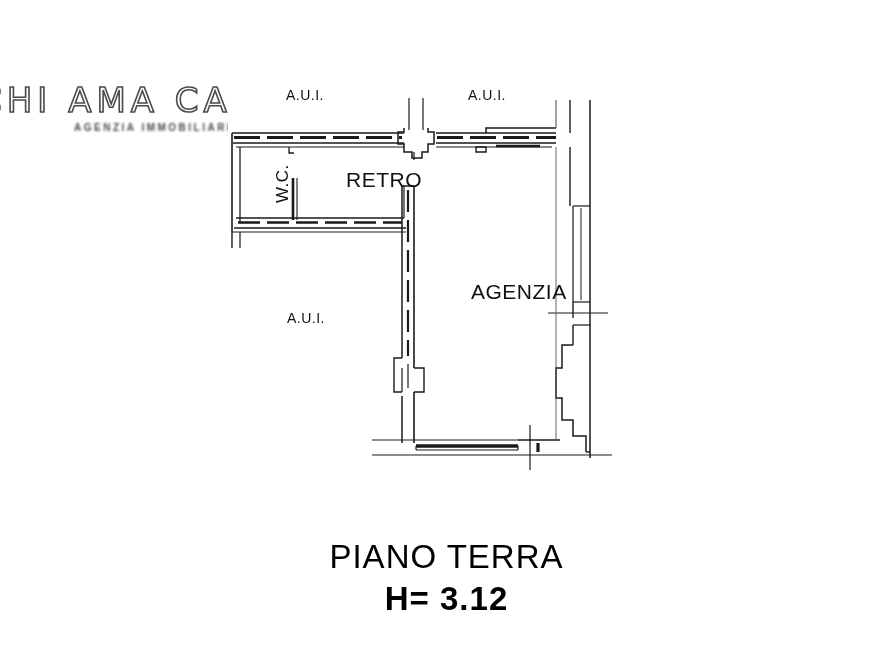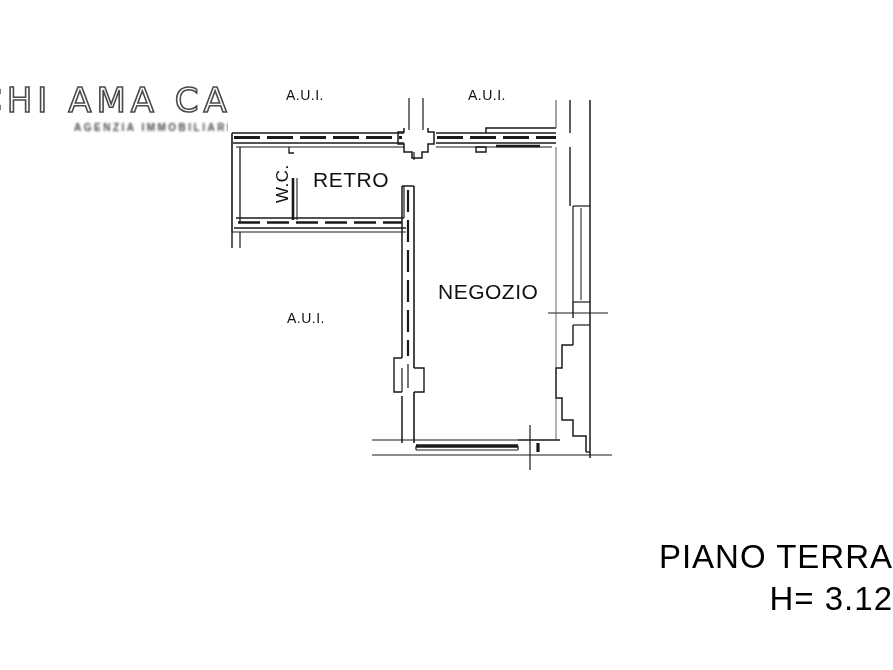--- a/index.html
+++ b/index.html
@@ -29,36 +29,36 @@
     display: block;
   }
   
   .lbl {
     position: absolute;
     white-space: nowrap;
     color: #111111;
     font-family: "Liberation Sans", sans-serif;
     line-height: 1;
   }
-  .room-label { font-size: 21px; letter-spacing: 0.5px; }
+  .room-label { font-size: 21px; letter-spacing: 0.5px; margin-left: 33px; }
   .aui-label  { font-size: 14px; letter-spacing: 0.5px; }
   .wc-label {
     font-size: 17px;
     letter-spacing: 0.5px;
     transform: rotate(-90deg);
     transform-origin: left top;
   }
   .title-block {
     position: absolute;
     left: 0;
     width: 893px;
-    text-align: right;
+    text-align: center;
   }
   .title-main { font-size: 33px; letter-spacing: 1px; }
-  .title-sub  { font-size: 33px; letter-spacing: 1px; margin-top: 6px; }
+  .title-sub  { font-size: 33px; letter-spacing: 1px; margin-top: 6px; font-weight: bold; }
 
   
   #logo {
     position: absolute;
     left: -22px;
     top: 80px;
     width: 250px;
     height: 56px;
     overflow: hidden;
   }
@@ -224,21 +224,21 @@
   <div class="lbl aui-label" style="left:286px; top:88px;">A.U.I.</div>
 
   <div class="lbl aui-label" style="left:468px; top:88px;">A.U.I.</div>
 
   <div class="lbl aui-label" style="left:287px; top:311px;">A.U.I.</div>
 
   <div class="lbl wc-label" style="left:274px; top:203px;">W.C.</div>
 
   <div class="lbl room-label" style="left:313px; top:169px;">RETRO</div>
 
-  <div class="lbl room-label" style="left:438px; top:281px;">NEGOZIO</div>
+  <div class="lbl room-label" style="left:438px; top:281px;">AGENZIA</div>
 
   <div class="title-block" style="top:538px;">
     <span class="title-main">PIANO TERRA</span>
   </div>
   <div class="title-block" style="top:580px;">
     <span class="title-sub">H= 3.12</span>
   </div>
 
 </div>
 

